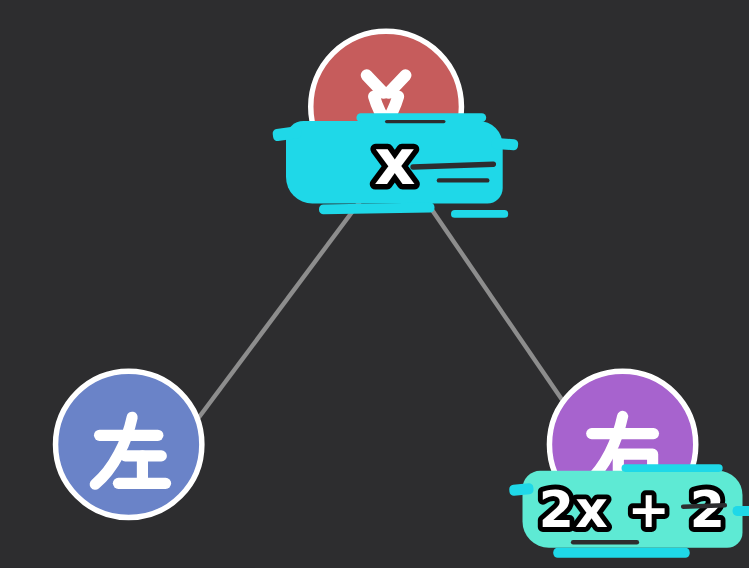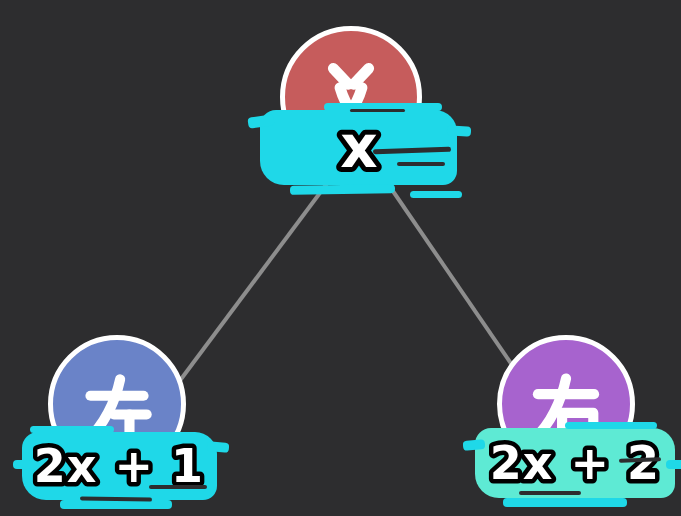--- a/index.html
+++ b/index.html
@@ -64,31 +64,20 @@
   <div class="circle" style="left: 48px; top: 335px; width: 128px; height: 128px; background-color: rgb(106, 131, 200);" aria-label="左">
     <svg class="glyph" width="78" height="78" viewBox="0 0 100 100" fill="none" stroke-linecap="round" stroke-width="13" style="margin-top:30px" stroke="#ffffff" aria-label="左">
       <path d="M16,33 L84,33"></path>
       <path d="M54,12 C48,40 33,72 11,90"></path>
       <path d="M46,57 L88,57"></path>
       <path d="M66,57 L66,89"></path>
       <path d="M38,89 L93,89"></path>
     </svg>
   </div>
 
-  <div class="tag" style="left: 22px; top: 432px; width: 195px; height: 68px; background-color: rgb(31, 216, 232);">
-    <div class="streak" style="right: -12px; top: 10px; width: 22px; height: 10px; transform: rotate(5deg); background-color: rgb(31, 216, 232);"></div>
-    <div class="streak" style="left: -9px; top: 28px; width: 18px; height: 9px; background-color: rgb(31, 216, 232);"></div>
-    <div class="streak" style="left: 38px; bottom: -9px; width: 112px; height: 9px; background-color: rgb(31, 216, 232);"></div>
-    <div class="streak" style="left: 8px; top: -6px; width: 84px; height: 7px; background-color: rgb(31, 216, 232);"></div>
-    <div class="streak" style="right: 10px; bottom: 11px; width: 58px; height: 4px; background-color: rgb(45, 45, 47);"></div>
-    <div class="streak" style="left: 58px; bottom: -1px; width: 72px; height: 4px; transform: rotate(1deg); background-color: rgb(45, 45, 47);"></div>
-    <svg class="tagtext" viewBox="0 0 195 68">
-      <text x="97" y="34" font-size="46" stroke-width="9" letter-spacing="1" dominant-baseline="central" fill="#ffffff" stroke="#000000">2x + 1</text>
-    </svg>
-  </div>
 
   <div class="circle" style="left: 497px; top: 335px; width: 128px; height: 128px; background-color: rgb(167, 99, 206);" aria-label="右">
     <svg class="glyph" width="78" height="78" viewBox="0 0 100 100" fill="none" stroke-linecap="round" stroke-width="13" style="margin-top:30px" stroke="#ffffff" aria-label="右">
       <path d="M14,31 L86,31"></path>
       <path d="M50,11 C44,39 30,70 9,88"></path>
       <path d="M45,55 L85,55 L85,91 L45,91 Z" stroke-linejoin="round"></path>
     </svg>
   </div>
 
   <div class="tag" style="left: 475px; top: 428px; width: 200px; height: 70px; background-color: #5eead4;">

